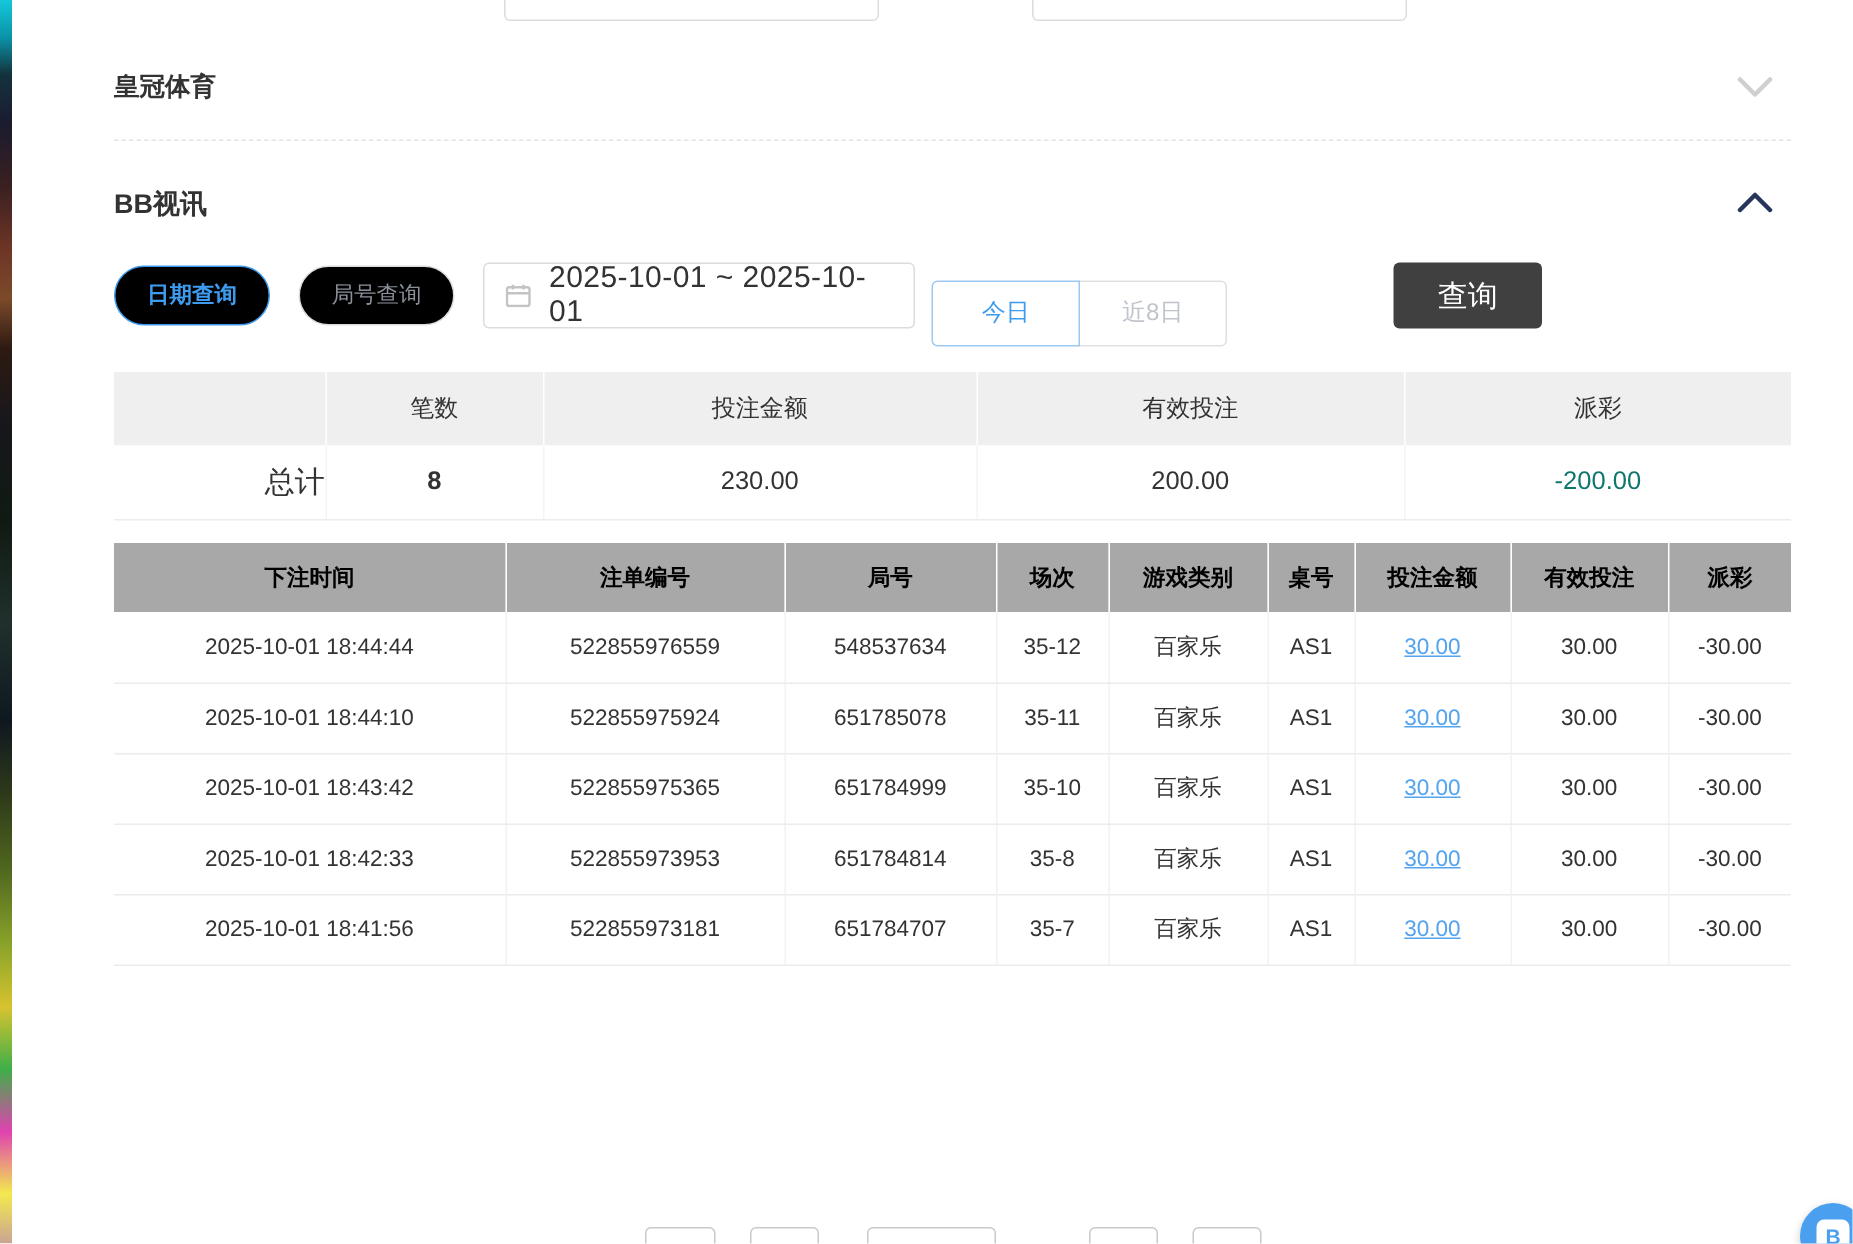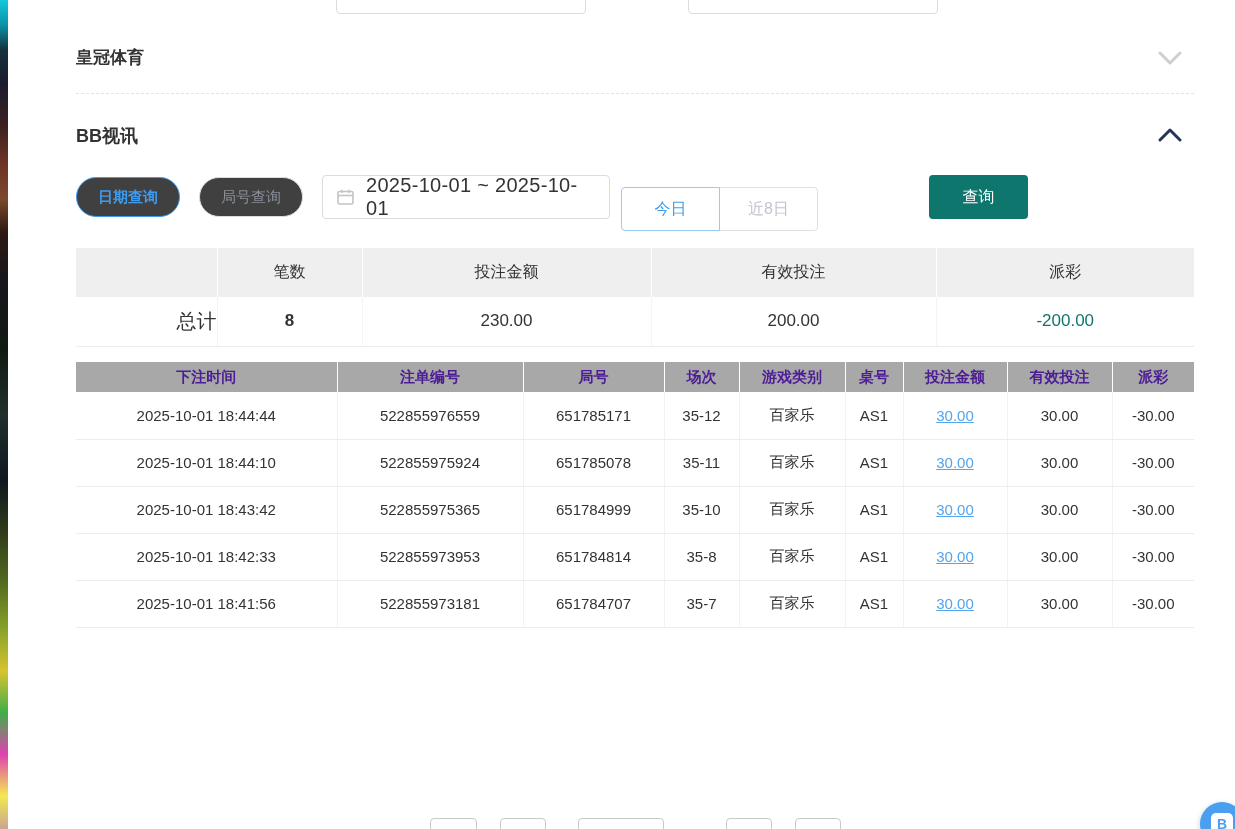--- a/index.html
+++ b/index.html
@@ -38,21 +38,21 @@
   .bb-row .chev { top:10px; }
   .dashed-divider {
     position:absolute; left:0; top:93px; width:1118px; height:0;
     border-top:1px dashed #e3e3e3;
   }
 
   
   .filter-bar { position:absolute; left:0; top:175px; width:1118px; height:44px; }
   .pill-btn {
     position:absolute; top:2px; height:40px; width:104px; border-radius:20px;
-    background:#404040; font-size:15px; cursor:pointer; line-height:38px; text-align:center;
+    background:#000000; font-size:15px; cursor:pointer; line-height:38px; text-align:center;
   }
   .pill-btn.active { left:0; border:1px solid #3d9cf0; color:#3d9cf0; font-weight:bold; }
   .pill-btn.inactive { left:123px; border:1px solid #dcdcdc; color:#8a8f99; }
   .date-picker {
     position:absolute; left:246px; top:0; width:288px; height:44px;
     border:1px solid #dcdcdc; border-radius:4px; background:#fff;
     display:flex; align-items:center; padding:0 14px; cursor:pointer;
   }
   .date-picker .cal { display:inline-flex; margin-right:12px; }
   .date-picker .range-text { font-size:20px; color:#333; letter-spacing:0.3px; }
@@ -60,22 +60,22 @@
   .quick-btn {
     width:99px; height:44px; background:#fff; border:1px solid #e0e0e0;
     font-size:16px; color:#c0c4cc; text-align:center; line-height:42px;
     margin-left:-1px; cursor:pointer;
   }
   .quick-btn:first-child { margin-left:0; border-radius:4px 0 0 4px; }
   .quick-btn:last-child { border-radius:0 4px 4px 0; }
   .quick-btn.active { border:1px solid #9cc9f3; color:#3d9cf0; position:relative; z-index:2; }
   .search-btn {
     position:absolute; left:853px; top:0; width:99px; height:44px;
-    background:#0f766e; color:#fff; border:none; border-radius:4px;
-    font-size:16px; cursor:pointer;
+    background:#404040; color:#fff; border:none; border-radius:4px;
+    font-size:20px; cursor:pointer;
   }
 
   
   table { border-collapse:collapse; table-layout:fixed; }
   .summary-table { position:absolute; left:0; top:248px; width:1118px; }
   .summary-table th {
     background:#efefef; height:49px; font-size:16px; font-weight:normal; color:#333;
     text-align:center; border-right:1px solid #fff;
   }
   .summary-table th:last-child { border-right:none; }
@@ -83,21 +83,21 @@
     background:#fff; height:49px; font-size:17px; text-align:center;
     border-bottom:1px solid #ececec; border-right:1px solid #f4f4f4;
   }
   .summary-table td:last-child { border-right:none; }
   .summary-table td.total-label { text-align:right; padding-left:24px; font-size:20px; }
   .summary-table td.count { font-weight:bold; }
 
   
   .detail-table { position:absolute; left:0; top:362px; width:1118px; }
   .detail-table th {
-    background:#a8a8a8; color:#4c1d95; height:30px; font-size:15px; font-weight:bold;
+    background:#a8a8a8; color:#000000; height:46px; font-size:15px; font-weight:bold;
     text-align:center; border-right:1px solid #fff;
   }
   .detail-table th:last-child { border-right:none; }
   .detail-table td {
     height:47px; font-size:15px; color:#333; text-align:center; background:#fff;
     border-bottom:1px solid #ececec; border-right:1px solid #f2f2f2;
   }
   .detail-table td:last-child { border-right:none; }
   .link { color:#54a4ee; text-decoration:underline; cursor:pointer; }
   .neg { color:#0f766e; }
@@ -229,21 +229,21 @@
         <th>桌号</th>
         <th>投注金额</th>
         <th>有效投注</th>
         <th>派彩</th>
       </tr>
     </thead>
     <tbody>
       <tr>
         <td>2025-10-01 18:44:44</td>
         <td>522855976559</td>
-        <td>651785171</td>
+        <td>548537634</td>
         <td>35-12</td>
         <td>百家乐</td>
         <td>AS1</td>
         <td><span class="link">30.00</span></td>
         <td>30.00</td>
         <td class="neg">-30.00</td>
       </tr>
       <tr>
         <td>2025-10-01 18:44:10</td>
         <td>522855975924</td>

